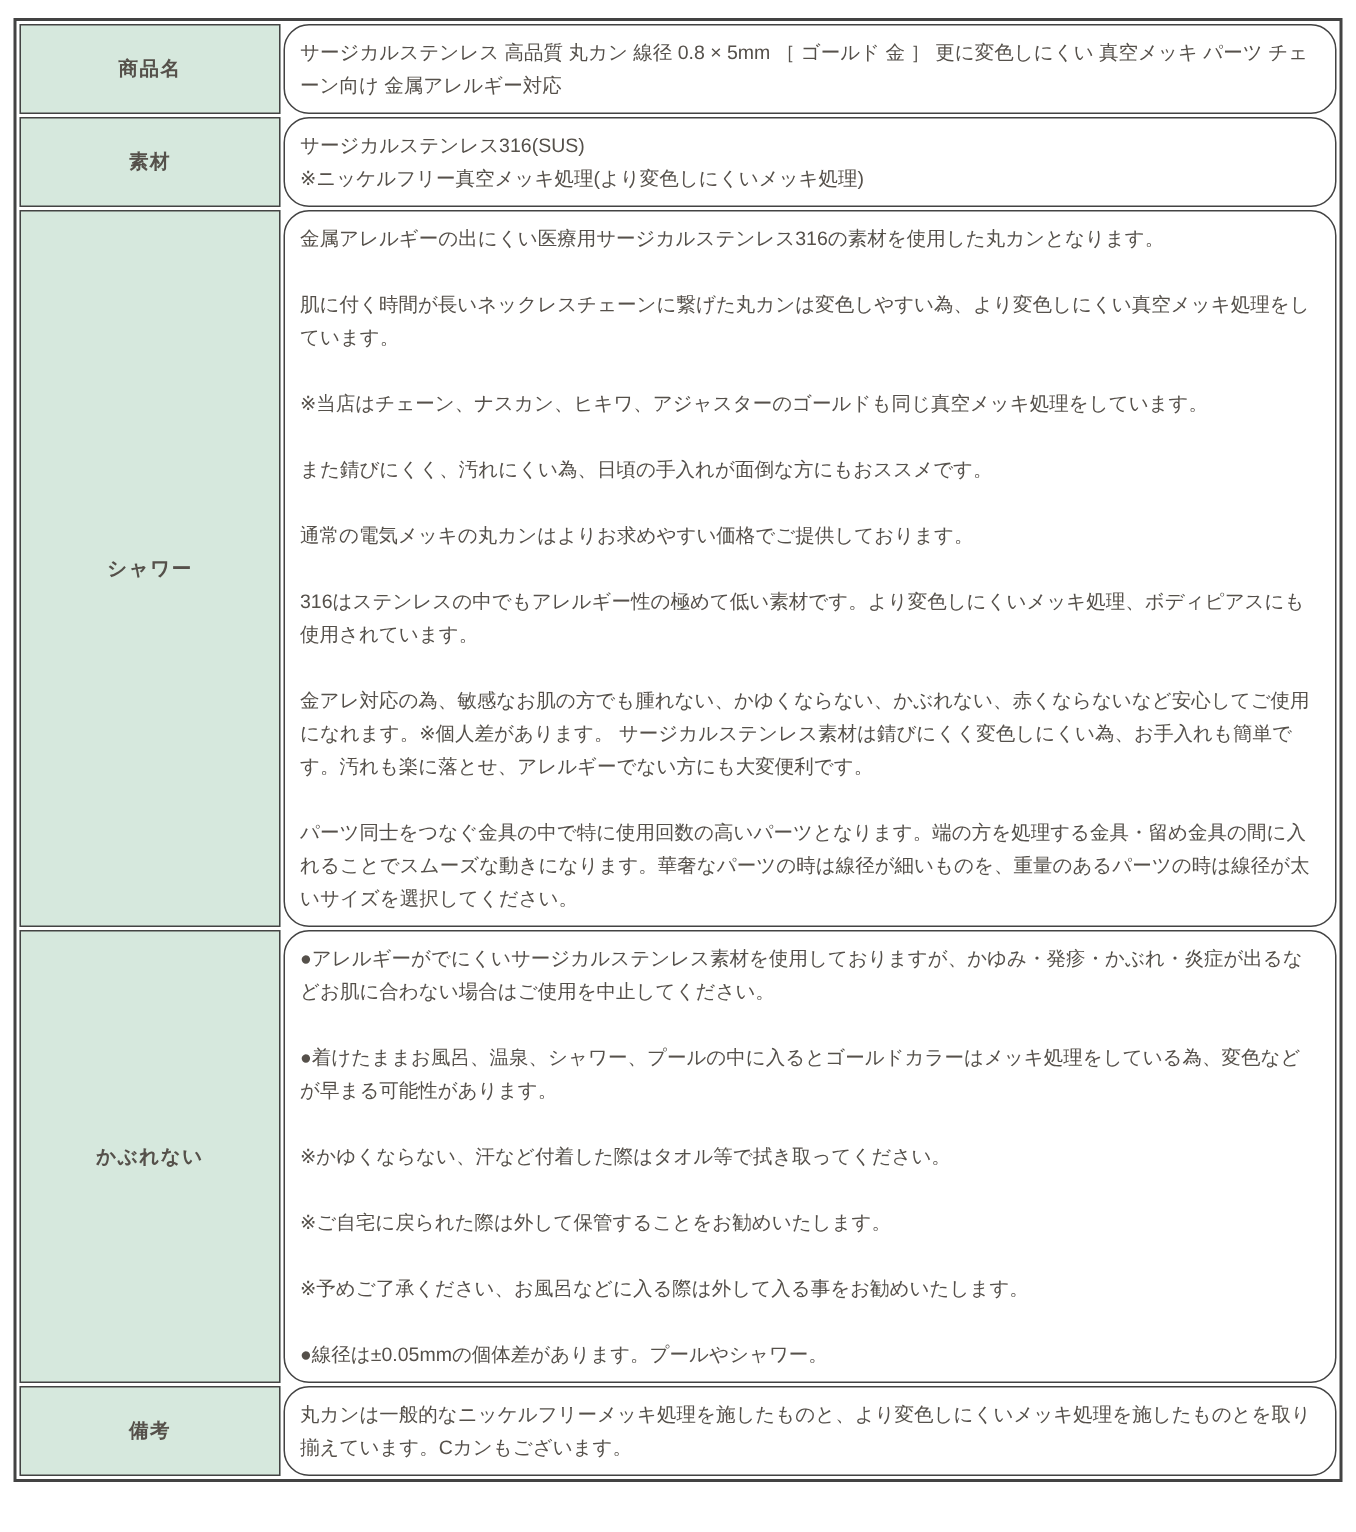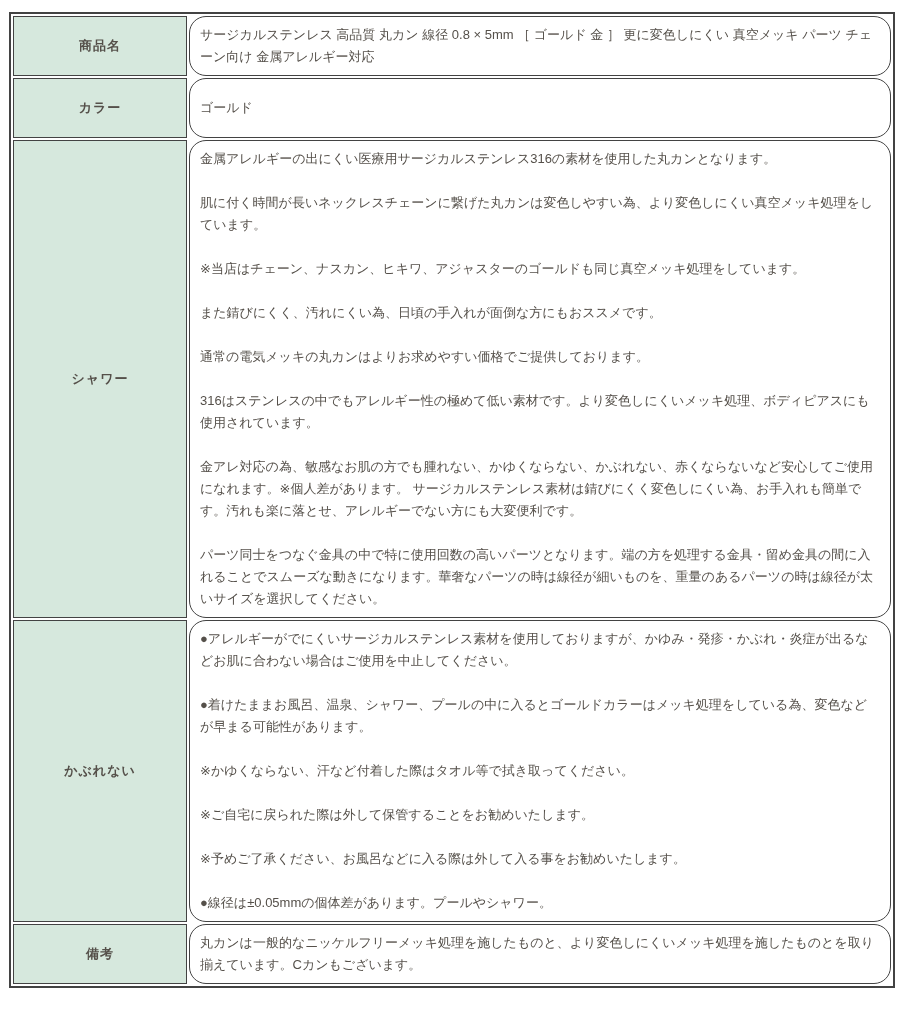--- a/index.html
+++ b/index.html
@@ -66,27 +66,28 @@
   <table class="spec">
     <tbody id="spec-body">
   <tr>
     <th class="label-cell">商品名</th>
     <td class="content-cell">
             <p class="para">サージカルステンレス 高品質 丸カン 線径 0.8 × 5mm ［ ゴールド 金 ］ 更に変色しにくい 真空メッキ パーツ チェーン向け 金属アレルギー対応</p>
           </td>
   </tr>
 
 
-
   <tr>
-    <th class="label-cell">カラー</th>
+    <th class="label-cell">素材</th>
     <td class="content-cell">
-            <p class="para">ゴールド</p>
+            <p class="para">サージカルステンレス316(SUS)
+※ニッケルフリー真空メッキ処理(より変色しにくいメッキ処理)</p>
           </td>
   </tr>
+
 
   <tr>
     <th class="label-cell">シャワー</th>
     <td class="content-cell">
             <p class="para">金属アレルギーの出にくい医療用サージカルステンレス316の素材を使用した丸カンとなります。</p>
             <p class="para">肌に付く時間が長いネックレスチェーンに繋げた丸カンは変色しやすい為、より変色しにくい真空メッキ処理をしています。</p>
             <p class="para">※当店はチェーン、ナスカン、ヒキワ、アジャスターのゴールドも同じ真空メッキ処理をしています。</p>
             <p class="para">また錆びにくく、汚れにくい為、日頃の手入れが面倒な方にもおススメです。</p>
             <p class="para">通常の電気メッキの丸カンはよりお求めやすい価格でご提供しております。</p>
             <p class="para">316はステンレスの中でもアレルギー性の極めて低い素材です。より変色しにくいメッキ処理、ボディピアスにも使用されています。</p>

